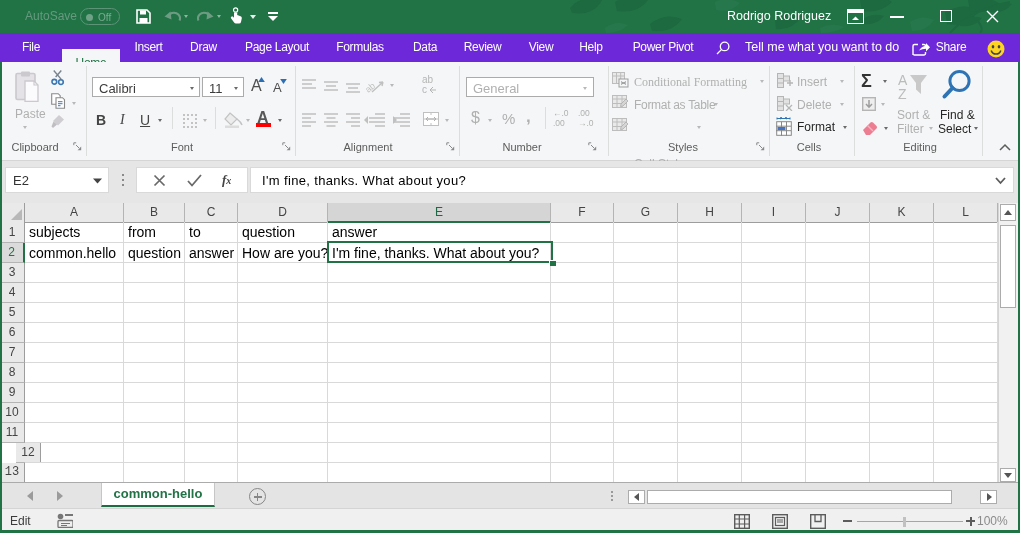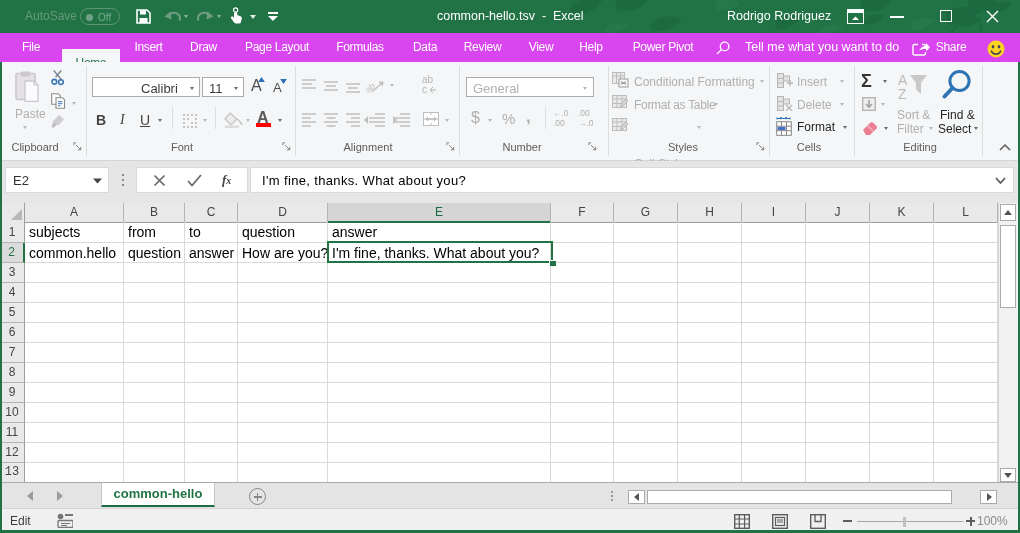--- a/index.html
+++ b/index.html
@@ -1,21 +1,21 @@
 <!DOCTYPE html>
 <html><head>
 <meta charset="utf-8">
 <style>
 * { margin:0; padding:0; box-sizing:border-box; }
 html,body { width:1020px; height:533px; overflow:hidden; }
 body { font-family:"Liberation Sans", sans-serif; position:relative; background:#fff; }
 .abs { position:absolute; }
 
 #titlebar { left:0; top:0; width:1020px; height:33px; background:#217346; }
-#tabrow { left:0; top:33px; width:1020px; height:29px; background:#d946ef; }
+#tabrow { left:0; top:33px; width:1020px; height:29px; background:#6d28d9; }
 .ttxt { position:absolute; color:#fff; font-size:13px; line-height:33px; white-space:nowrap; }
 .tab { position:absolute; top:0; height:29px; line-height:29px; color:#fff; font-size:12px; letter-spacing:-0.3px; text-align:center; white-space:nowrap; }
 #hometab { background:#f5f6f7; color:#217346;margin-top:16px; }
 
 #ribbon { left:0; top:62px; width:1020px; height:99px; background:#f5f6f7; border-bottom:1px solid #d5d5d5; }
 .gsep { position:absolute; top:4px; width:1px; height:90px; background:#dcdddd; }
 .glabel { position:absolute; top:79px; width:120px; text-align:center; font-size:11px; color:#5c5c5c; }
 .launcher { position:absolute; top:80px; width:10px; height:10px; }
 .disabled { color:#b0b0b0; }
 .rtext { position:absolute; font-size:12px; white-space:nowrap; }
@@ -106,21 +106,20 @@
   </svg>
   <div class="abs" style="left:250px;top:15px">
       <div class="darr" style="border-top-color:#e8f1ec;position:static;border-left-width:3px;border-right-width:3px;border-top-width:4px;"></div>
     </div>
 
   <div class="abs" style="left:268px;top:12px;width:10px;height:2px;background:#fff;"></div>
   <div class="abs" style="left:268px;top:16px">
       <div class="darr" style="border-top-color:#fff;position:static;border-left-width:5px;border-right-width:5px;border-top-width:5px;"></div>
     </div>
 
-  <div class="ttxt" style="left:437px;font-size:12.5px;">common-hello.tsv &nbsp;-&nbsp; Excel</div>
   <div class="ttxt" style="left:727px;font-size:12.5px;">Rodrigo Rodriguez</div>
 
   <svg class="abs" style="left:847px;top:9px" width="17" height="15" viewBox="0 0 17 15">
     <rect x="0.5" y="0.5" width="16" height="14" fill="none" stroke="#fff"></rect>
     <rect x="0.5" y="0.5" width="16" height="3.5" fill="#fff"></rect>
     <path d="M8.5,7.5 l3.5,3.5 h-7 z" fill="#fff"></path>
   </svg>
 
   <div class="abs" style="left:890px;top:16px;width:14px;height:1.5px;background:#fff;"></div>
 
@@ -223,21 +222,21 @@
   </svg>
   <div class="darr dis" style="left:72px;top:40px;"></div>
   
   <svg class="abs" style="left:51px;top:52px" width="15" height="14" viewBox="0 0 15 14">
     <path d="M2,7 L8,1 L13,5.5 L7,11.5 Z" fill="#cfcdd1"></path>
     <path d="M2.5,7.5 L6,10.5 L2,14 L0.5,12.5 Z" fill="#bfbdc2"></path>
   </svg>
 
   
   <div class="combo" style="left:92px;top:15px;width:108px;height:20px;">
-    <div class="rtext" style="left:6px;top:3px;color:#3c3c3c;font-size:13px;margin-left:42px;">Calibri</div>
+    <div class="rtext" style="left:6px;top:3px;color:#3c3c3c;font-size:13px;">Calibri</div>
     <div class="darr" style="right:5px;top:9px;"></div>
   </div>
   <div class="combo" style="left:202px;top:15px;width:42px;height:20px;">
     <div class="rtext" style="left:6px;top:3px;color:#3c3c3c;font-size:13px;">11</div>
     <div class="darr" style="right:5px;top:9px;"></div>
   </div>
   
   <div class="rtext" style="left:251px;top:15px;font-size:16px;color:#4e4e4e;">A</div>
   <svg class="abs" style="left:258px;top:15px" width="7" height="5" viewBox="0 0 8 6">
       <path d="M0,6 L4,0 L8,6" fill="#2a6fb5"></path>
@@ -335,21 +334,21 @@
   <div class="rtext disabled" style="left:553px;top:46px;font-size:8.5px;">←.0<br>.00</div>
   <div class="rtext disabled" style="left:578px;top:46px;font-size:8.5px;">.00<br>→.0</div>
 
   
   <svg class="abs" style="left:612px;top:10px" width="17" height="16" viewBox="0 0 17 16">
     <rect x="0.5" y="0.5" width="12" height="11" fill="#e9e9e9" stroke="#bdbdbd"></rect>
     <path d="M0,4 h13 M4.5,0 v12 M8.7,0 v12" stroke="#bdbdbd"></path>
     <rect x="7" y="7" width="9" height="8" fill="#f5f6f7" stroke="#9d9d9d"></rect>
     <path d="M9,11 h5 m-5,-1.5 l5,3 m0,-3 l-5,3" stroke="#9d9d9d"></path>
   </svg>
-  <div class="rtext disabled" style="left:634px;top:13px;font-size:12px;">Conditional Formatting</div>
+  <div class="rtext disabled" style="left:634px;top:13px;font-size:12px;font-family:Liberation Serif, serif;">Conditional Formatting</div>
   <div class="darr dis" style="left:760px;top:18px;"></div>
   <svg class="abs" style="left:612px;top:33px" width="17" height="16" viewBox="0 0 17 16">
     <rect x="0.5" y="0.5" width="14" height="12" fill="#e9e9e9" stroke="#bdbdbd"></rect>
     <path d="M0,4 h15 M0,8.5 h15 M5,0 v13 M10,0 v13" stroke="#bdbdbd"></path>
     <path d="M9,9 L14,4 l2,2 L11,11 l-2.5,0.5 Z" fill="#d5d5d5" stroke="#adadad" stroke-width="0.8"></path>
   </svg>
   <div class="rtext disabled" style="left:634px;top:36px;font-size:12px;letter-spacing:-0.3px;text-align:center;">Format as Table</div>
   <div class="darr dis" style="left:714px;top:41px;"></div>
   <svg class="abs" style="left:612px;top:56px" width="17" height="16" viewBox="0 0 17 16">
     <rect x="0.5" y="0.5" width="14" height="12" fill="#e9e9e9" stroke="#bdbdbd"></rect>
@@ -457,21 +456,21 @@
 <div class="rowh" style="top:40px;height:20px;line-height:19px;background:#dbdbdb;color:#217346;border-right:2px solid #217346;">2</div>
 <div class="rowh" style="top:60px;height:20px;line-height:19px;">3</div>
 <div class="rowh" style="top:80px;height:20px;line-height:19px;">4</div>
 <div class="rowh" style="top:100px;height:20px;line-height:19px;">5</div>
 <div class="rowh" style="top:120px;height:20px;line-height:19px;">6</div>
 <div class="rowh" style="top:140px;height:20px;line-height:19px;">7</div>
 <div class="rowh" style="top:160px;height:20px;line-height:19px;">8</div>
 <div class="rowh" style="top:180px;height:20px;line-height:19px;">9</div>
 <div class="rowh" style="top:200px;height:20px;line-height:19px;">10</div>
 <div class="rowh" style="top:220px;height:20px;line-height:19px;">11</div>
-<div class="rowh" style="top:240px;height:20px;line-height:19px;">12</div>
+<div class="rowh" style="top:240px;height:20px;line-height:19px;margin-left:16px;">12</div>
 <div class="rowh" style="top:260px;height:20px;line-height:19px;font-family:Liberation Mono, monospace;">13</div>
 
 <div class="colh" style="left:124px;width:61px;">B</div>
 <div class="colh" style="left:185px;width:53px;">C</div>
 <div class="colh" style="left:238px;width:90px;">D</div>
 <div class="colh" style="left:328px;width:223px;background:#d5d5d5;color:#1e6747;border-bottom:2px solid #217346;">E</div>
 <div class="colh" style="left:551px;width:63px;">F</div>
 <div class="colh" style="left:614px;width:64px;">G</div>
 <div class="colh" style="left:678px;width:64px;">H</div>
 <div class="colh" style="left:742px;width:64px;">I</div>

